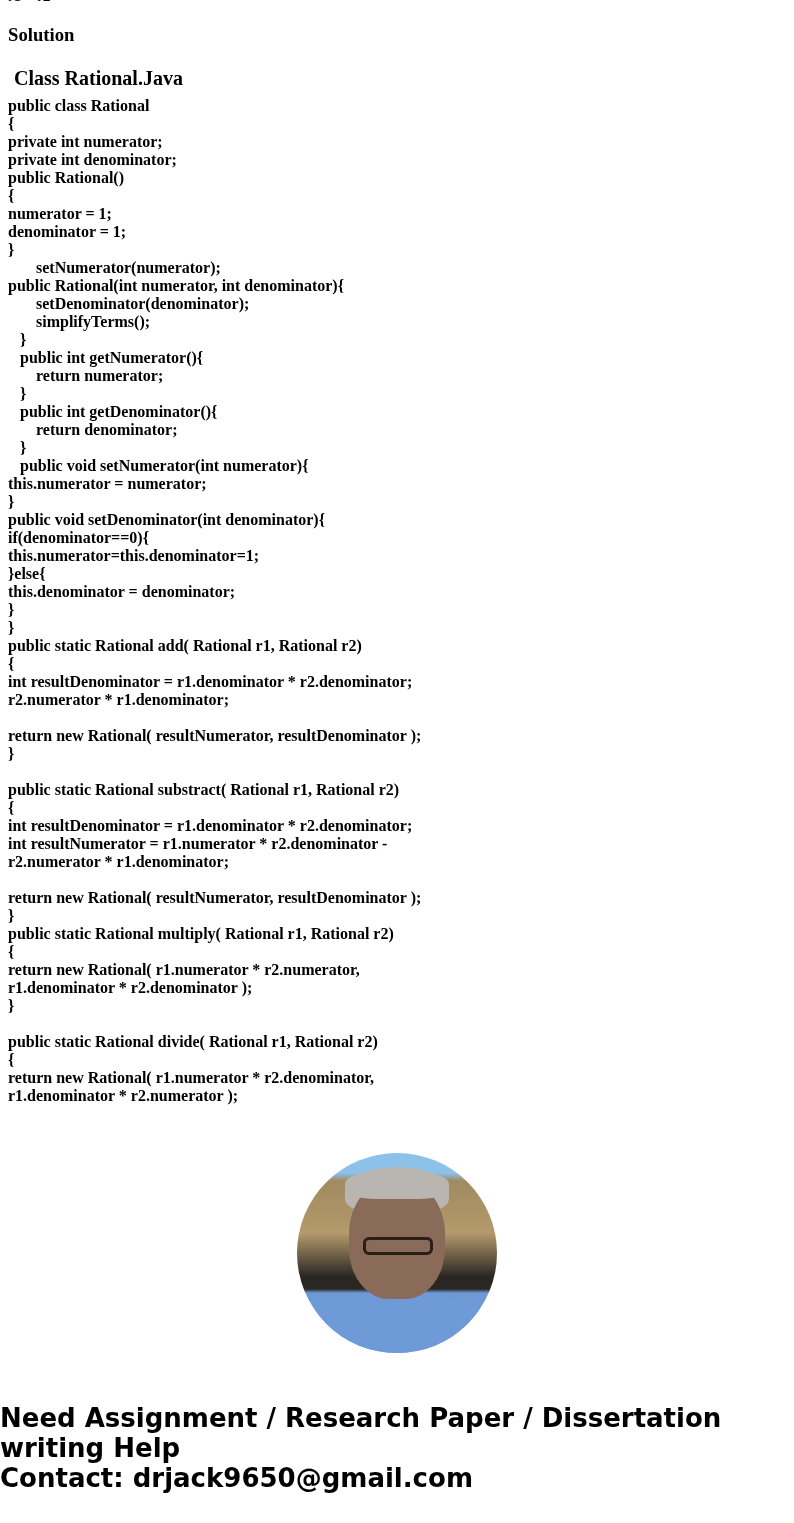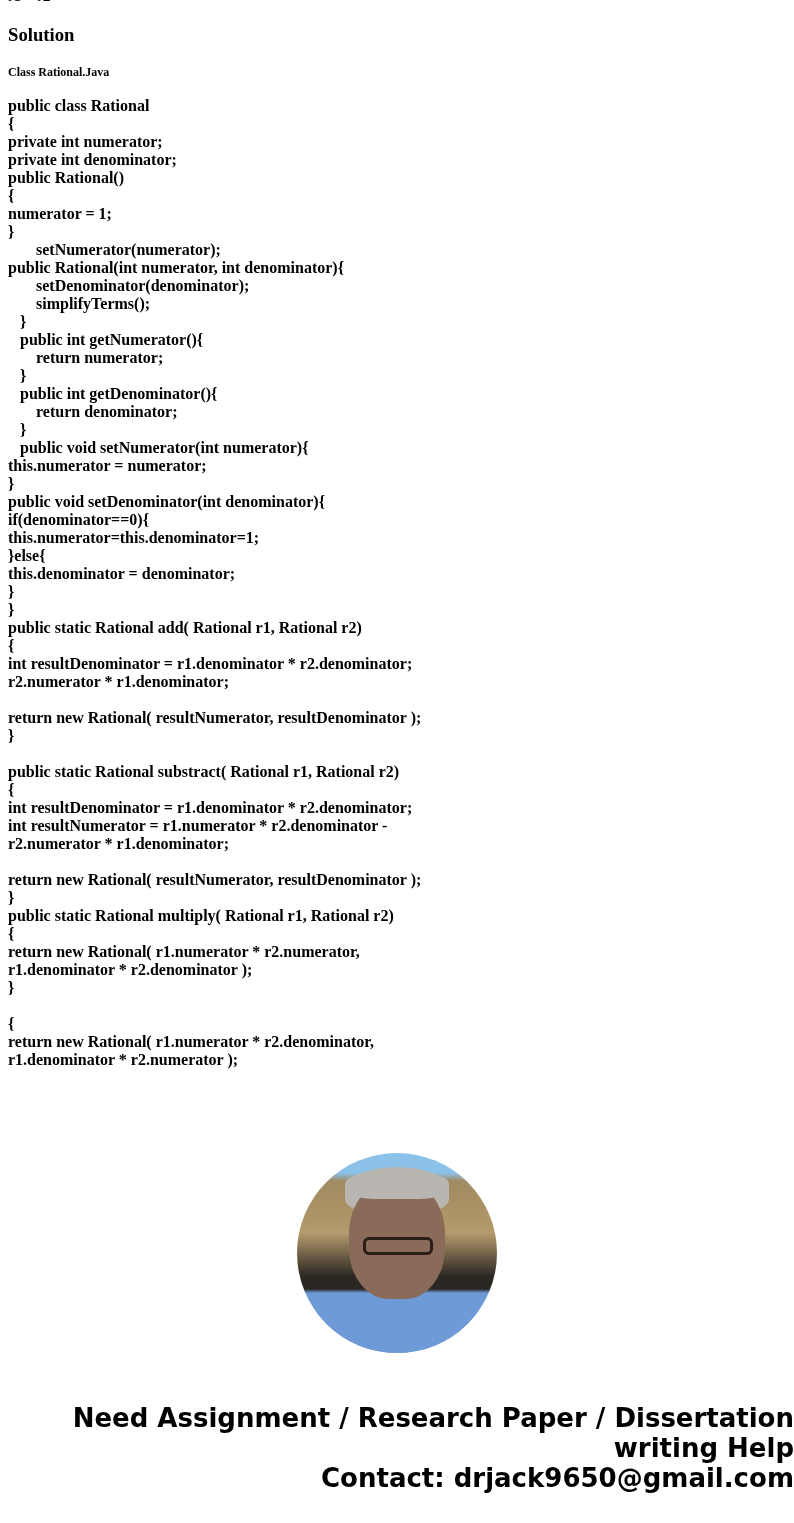--- a/index.html
+++ b/index.html
@@ -8,22 +8,22 @@
       font-family: "Liberation Serif", serif; color: #000;
     }
     .cut-line {
       position: absolute; left: 8px; top: -13px; font-size: 16px; line-height: 18px;
     }
     .h-solution {
       position: absolute; left: 8px; top: 24px; margin: 0;
       font-size: 18.7px; font-weight: bold; line-height: 22px; font-family: Liberation Serif, serif;
     }
     .h-class {
-      position: absolute; left: 8px; top: 63px; margin: 0;
-      font-size: 12px; font-weight: bold; line-height: 18px;
+      position: absolute; left: 8px; top: 63px; margin: 6px;
+      font-size: 20px; font-weight: bold; line-height: 18px;
     }
     .code-wrap {
       position: absolute; left: 8px; top: 97px; width: 780px; height: 1025px;
       overflow: hidden;
     }
     .code-line {
       font-size: 16px; line-height: 18px; height: 18px; white-space: pre; font-weight: bold;
     }
     .avatar {
       position: absolute; left: 297px; top: 1153px; width: 200px; height: 200px;
@@ -40,21 +40,21 @@
     }
     .avatar .glasses {
       position: absolute; left: 66px; top: 84px; width: 70px; height: 18px;
       border: 3px solid #2b1e18; border-radius: 6px; box-sizing: border-box;
     }
     .avatar .shirt {
       position: absolute; left: 10px; top: 140px; width: 180px; height: 80px;
       background: #6f9ad8; border-radius: 40% 40% 0 0;
     }
     .banner {
-      position: absolute; left: 0; top: 1403px; width: 794px; text-align: right;
+      position: absolute; left: 0; top: 1403px; width: 794px; text-align: left;
       font-family: "DejaVu Sans", sans-serif; font-weight: bold;
       font-size: 26px; line-height: 30px; color: #000;
     }
     .banner div { white-space: nowrap; }
   </style>
 </head>
 <body>
 
 <div class="cut-line">r1 * r2</div>
 
@@ -62,20 +62,21 @@
 <h4 class="h-class">Class Rational.Java</h4>
 
 <div class="code-wrap" id="code-wrap">
     <div class="code-line">public class Rational</div>
     <div class="code-line">{</div>
     <div class="code-line">private int numerator;</div>
     <div class="code-line">private int denominator;</div>
     <div class="code-line">public Rational()</div>
     <div class="code-line">{</div>
     <div class="code-line">numerator = 1;</div>
+    <div class="code-line">denominator = 1;</div>
     <div class="code-line">}</div>
     <div class="code-line">       setNumerator(numerator);</div>
     <div class="code-line">public Rational(int numerator, int denominator){</div>
     <div class="code-line">       setDenominator(denominator);</div>
     <div class="code-line">       simplifyTerms();</div>
     <div class="code-line">   }</div>
     <div class="code-line">   public int getNumerator(){</div>
     <div class="code-line">       return numerator;</div>
     <div class="code-line">   }</div>
     <div class="code-line">   public int getDenominator(){</div>
@@ -106,20 +107,21 @@
     <div class="code-line">r2.numerator * r1.denominator;</div>
     <div class="code-line"></div>
     <div class="code-line">return new Rational( resultNumerator, resultDenominator );</div>
     <div class="code-line">}</div>
     <div class="code-line">public static Rational multiply( Rational r1, Rational r2)</div>
     <div class="code-line">{</div>
     <div class="code-line">return new Rational( r1.numerator * r2.numerator,</div>
     <div class="code-line">r1.denominator * r2.denominator );</div>
     <div class="code-line">}</div>
     <div class="code-line"></div>
+    <div class="code-line">public static Rational divide( Rational r1, Rational r2)</div>
     <div class="code-line">{</div>
     <div class="code-line">return new Rational( r1.numerator * r2.denominator,</div>
     <div class="code-line">r1.denominator * r2.numerator );</div>
   </div>
 
 <div class="avatar">
   <div class="shirt"></div>
   <div class="hair"></div>
   <div class="face"></div>
   <div class="hair" style="height:30px;top:16px;"></div>

